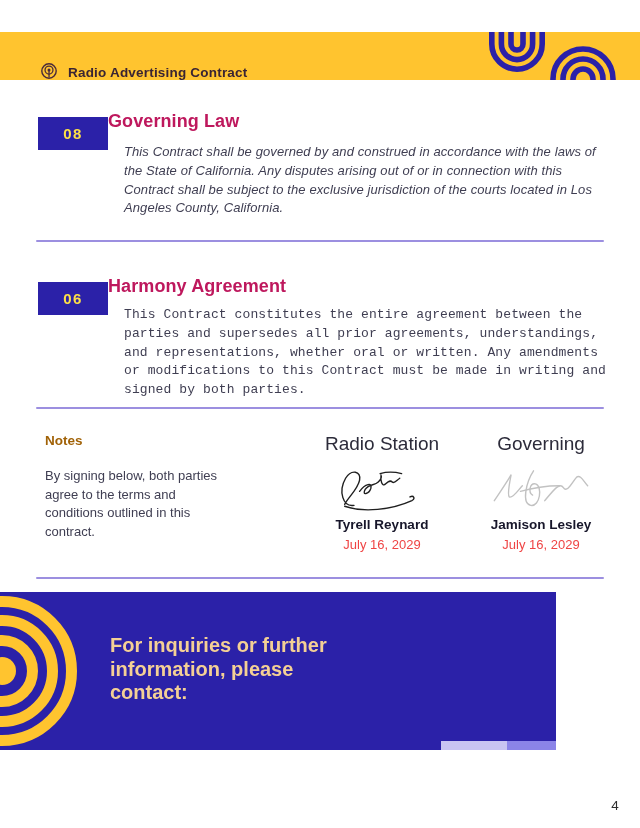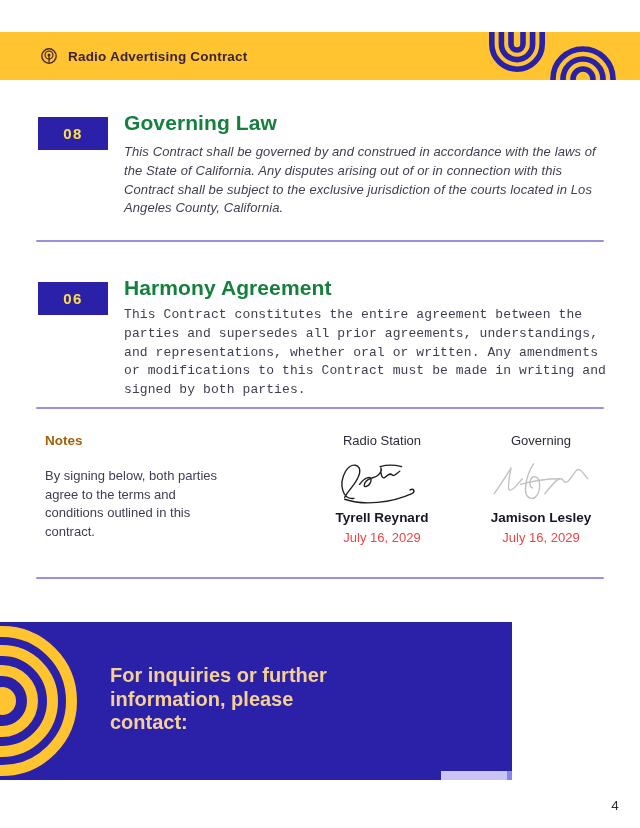--- a/index.html
+++ b/index.html
@@ -5,61 +5,61 @@
   * { margin:0; padding:0; box-sizing:border-box; }
   html,body { background:#e8e8e8; }
   .page {
     position:relative; width:640px; height:828px; margin:0 auto;
     background:#ffffff; overflow:hidden;
     font-family:"Liberation Sans", sans-serif;
   }
   
   .header {
     position:absolute; top:32px; left:0; width:640px; height:48px;
-    background:#FFC42F; display:flex; align-items:center;
+    background:#FFC42F; display:flex; align-items:flex-end;
     padding-left:40px; overflow:hidden;
   }
   .header-title {
     margin-left:10px; font-size:13.5px; font-weight:700;
     color:#3A2433; letter-spacing:.2px;
   }
   .deco-u { position:absolute; top:0; right:93px; }
   .deco-arch { position:absolute; top:13px; right:23px; }
   
   .badge {
     position:absolute; left:38px; width:70px; height:33px;
     background:#2B21A8; color:#fde047; font-size:15px; font-weight:700;
     letter-spacing:1.5px; display:flex; align-items:center; justify-content:center;margin-top:10px;
   }
   .sec-title {
-    position:absolute; left:124px; font-size:21px; font-weight:700;
-    color:#15803d; letter-spacing:.1px;
+    position:absolute; left:108px; font-size:18px; font-weight:700;
+    color:#be185d; letter-spacing:.1px;
   }
   .sec-body {
     position:absolute; left:124px; width:482px;
     font-size:13px; line-height:18.8px; color:#3F3E52; letter-spacing:.1px;
   }
   .divider {
     position:absolute; left:36px; width:568px; height:2px;
     background:#9C8FE0; border-radius:1px;
   }
   
   .notes-title { position:absolute; left:45px; top:433px; font-size:13.5px; font-weight:700; color:#a16207; }
   .notes-body  { position:absolute; left:45px; top:467px; width:175px;
                  font-size:13px; line-height:18.6px; color:#3F3E52; }
   .sig-col { position:absolute; top:433px; display:flex; flex-direction:column; align-items:center; }
   .sig-col.first  { left:302px; width:160px; }
   .sig-col.second { left:462px; width:158px; }
-  .sig-role { font-size:13px; color:#2C2B3A; }
+  .sig-role { font-size:19px; color:#2C2B3A; }
   .sig-mark { margin-top:8px; height:52px; }
   .sig-name { margin-top:2px; font-size:13.5px; font-weight:700; color:#17162A; }
   .sig-date { margin-top:5px; font-size:13px; color:#ef4444; }
   
   .footer {
-    position:absolute; top:622px; left:0; width:512px; height:158px;
+    position:absolute; top:592px; left:0; width:556px; height:158px;
     background:#2B21A8; overflow:hidden;
   }
   .footer-circles { position:absolute; top:0; left:0; }
   .footer-heading {
     position:absolute; left:110px; top:42px; width:228px;
     font-size:20px; font-weight:700; color:#F4D095; line-height:23.5px;
   }
   .contact-list { position:absolute; left:355px; top:42px; list-style:none; }
   .contact-row { display:flex; align-items:center; margin-bottom:12px; height:17px; }
   .contact-row .cicon { width:17px; margin-right:14px; flex:none; display:flex; align-items:center; }

